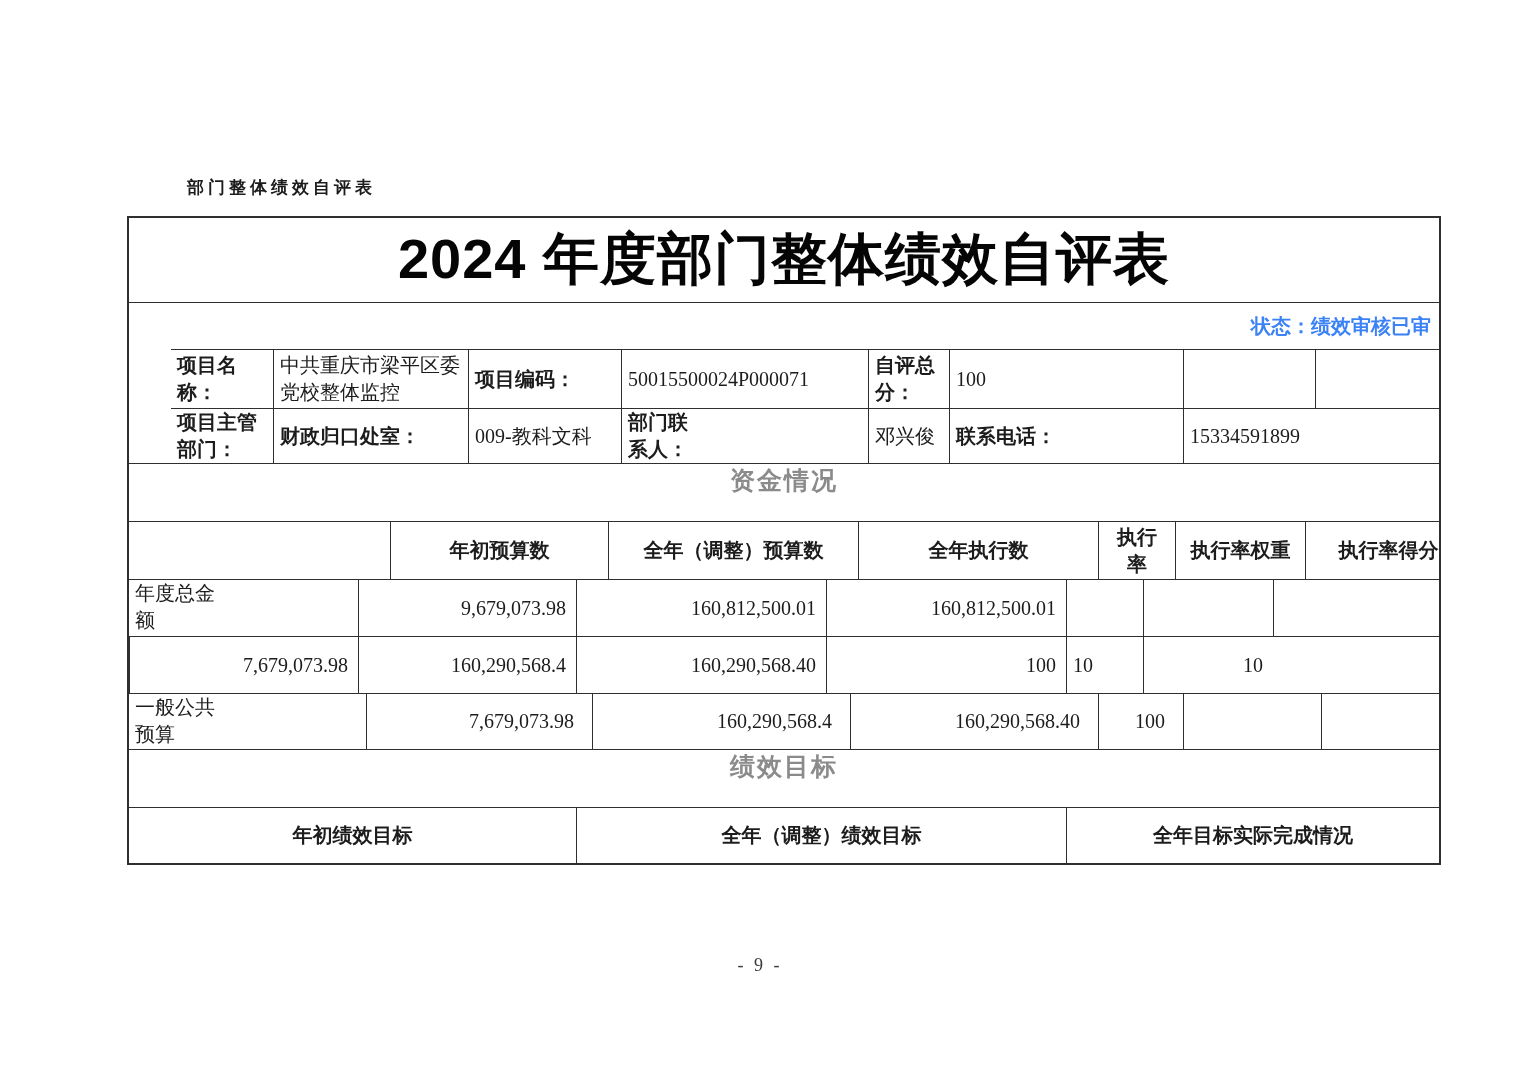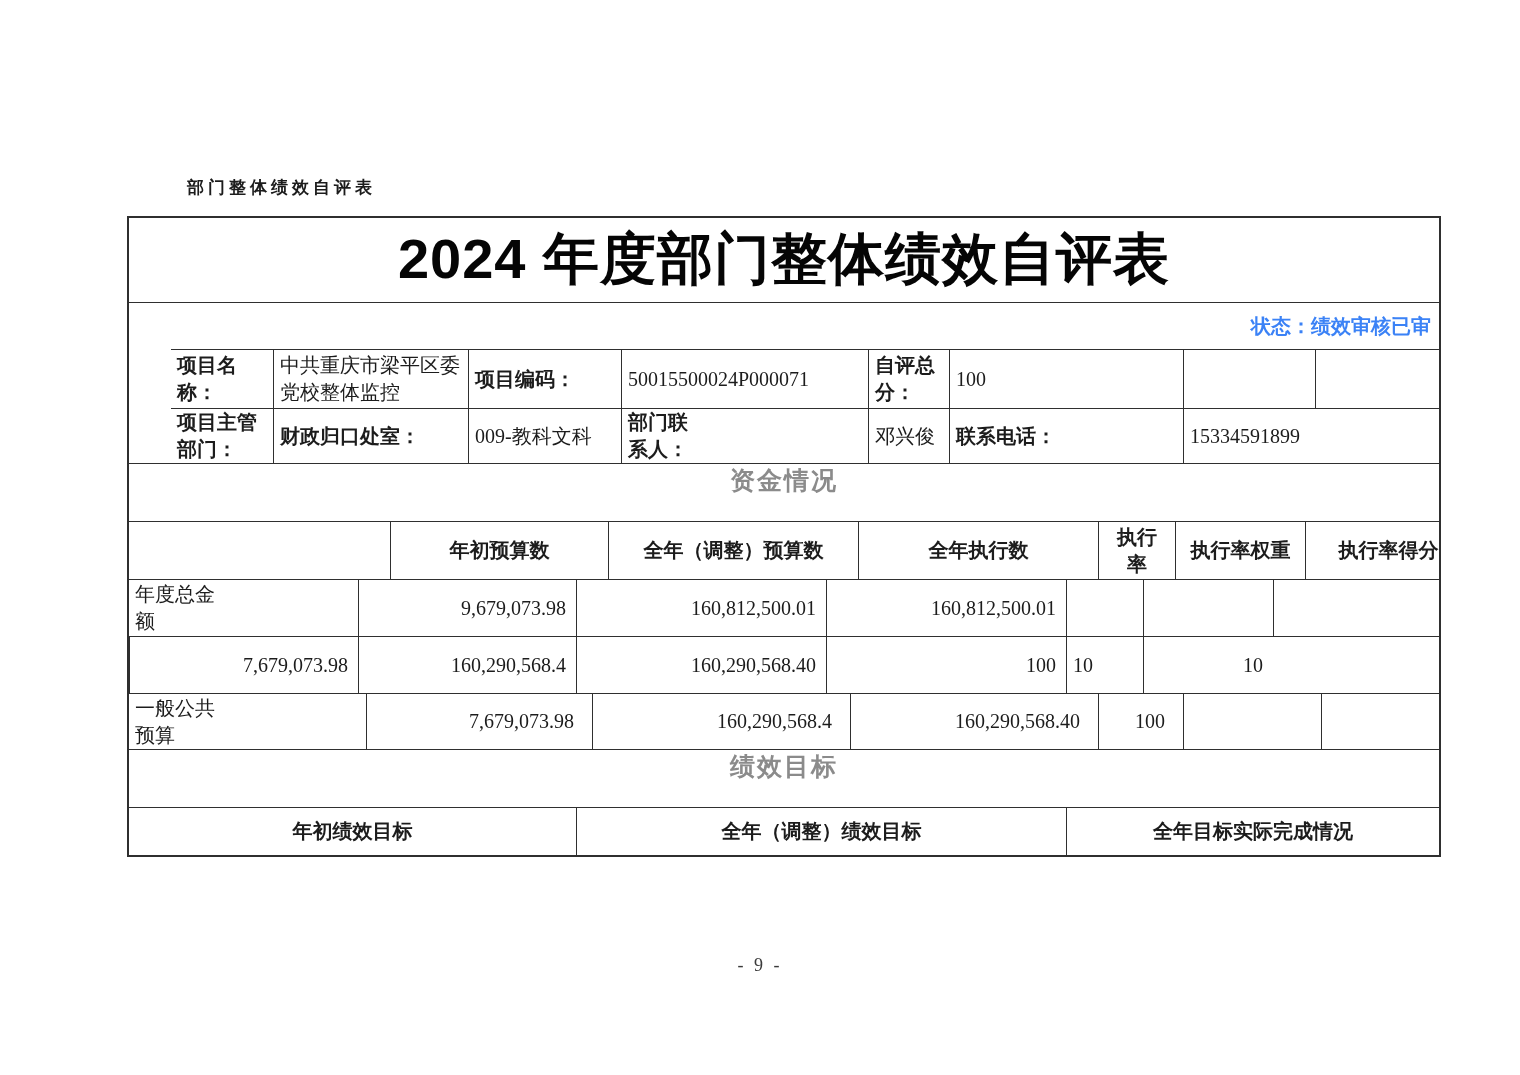--- a/index.html
+++ b/index.html
@@ -28,21 +28,21 @@
     display:flex; align-items:center;
     padding:2px 6px; font-size:20px; line-height:27px;
     overflow:hidden;
   }
   .cell.cfirst { border-left:none; }
   .cell.label { font-weight:bold; }
   .cell.num { justify-content:flex-end; text-align:right; padding-right:10px; }
   .w { display:inline-block; }
   .c-narrow .w { width:84px; }
   .c-tiny .w { width:64px; }
-  .c-name .w { width:86px; }
+  .c-name .w { width:86px;font-family:Liberation Mono, monospace; }
   .c-rate { padding-left:10px; padding-right:10px; }
 
   .title-row { display:flex; height:84px; align-items:center; justify-content:center; }
   .title-text {
     font-family:"Liberation Sans","DejaVu Sans",sans-serif;
     font-weight:bold; font-size:56px; letter-spacing:1px; color:#050505;
   }
 
   .status-row { display:flex; height:47px; align-items:center; justify-content:flex-end; padding-right:8px; }
   .status-text { color:#3b82f6; font-weight:bold; font-size:20px; }
@@ -57,21 +57,21 @@
     font-weight:bold; font-size:25px; color:#8b8b8b; letter-spacing:2px;
   }
 
   .fund-grid { grid-template-columns:229px 218px 250px 240px 77px 130px 166px; }
   .fund-h { height:58px;padding-left:32px; }
   .fund-h .cell { font-weight:bold; justify-content:center; text-align:center; }
   .fund-r1 { height:57px; }
   .fund-r2 { height:57px; }
   .fund-r3 { height:56px;gap:8px; }
 
-  .goals-h { grid-template-columns:447px 490px 373px; height:48px; }
+  .goals-h { grid-template-columns:447px 490px 373px; height:56px; }
   .goals-h .cell { font-weight:bold; justify-content:center; text-align:center; }
 
   .page-number {
     position:absolute; top:955px; left:0; width:100%;
     text-align:center; font-size:18px; color:#3a3a3a; letter-spacing:3px;
   }
 </style>
 </head>
 <body>
 

